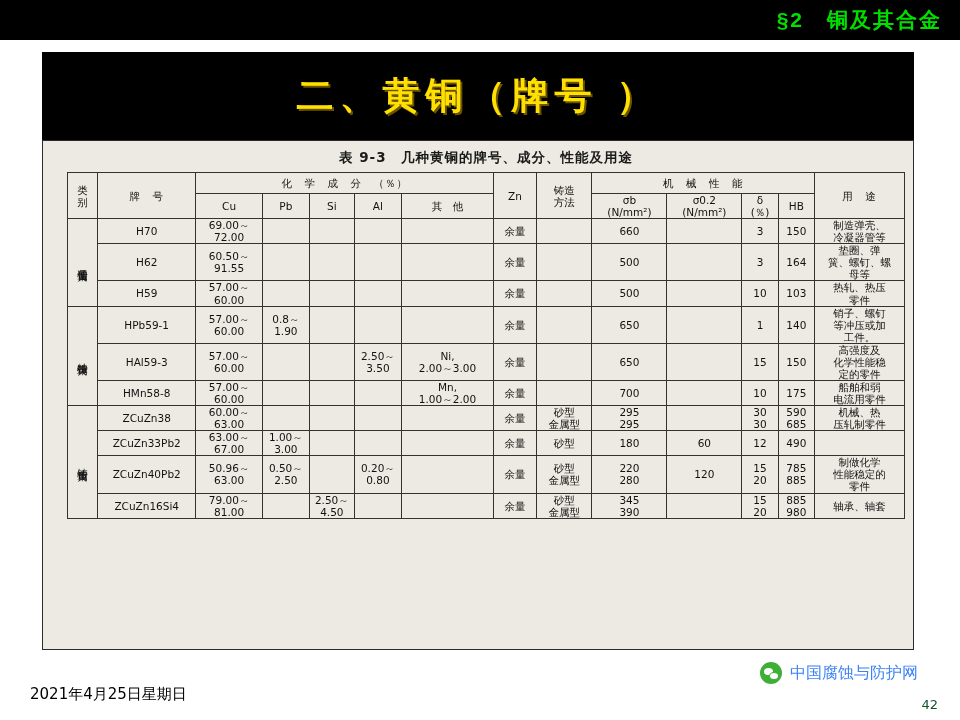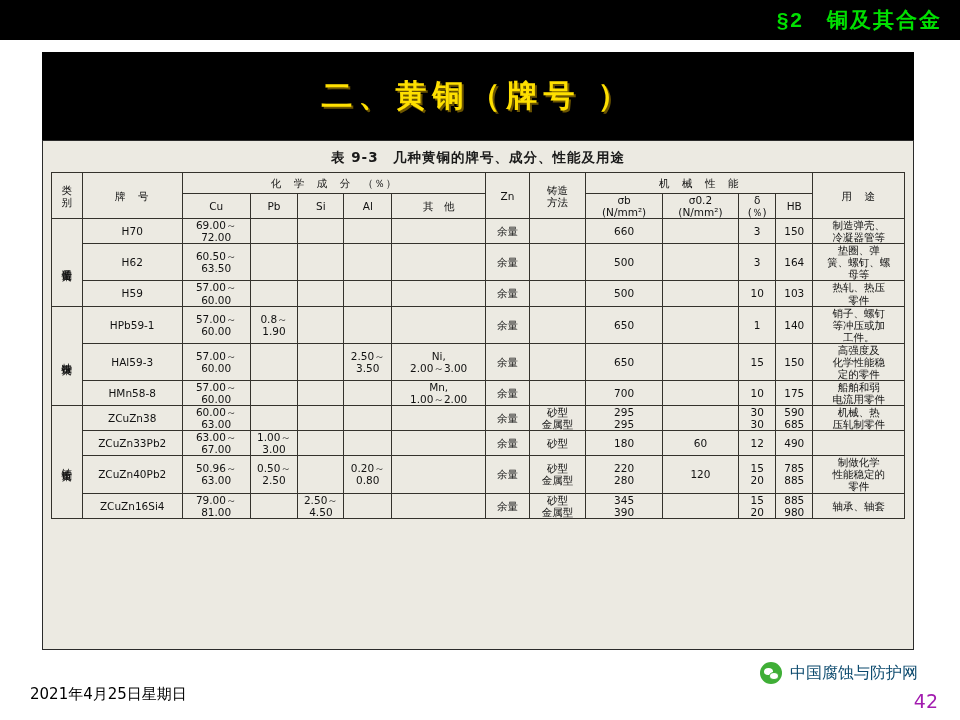--- a/index.html
+++ b/index.html
@@ -40,37 +40,37 @@
     left: 42px;
     width: 872px;
     height: 88px;
     background: #000000;
     display: flex;
     align-items: center;
     justify-content: center;
   }
   .title-text {
     color: #ffe000;
-    font-size: 31px;
+    font-size: 37px;
     font-weight: bold;
     letter-spacing: 6px;
     font-family: "DejaVu Sans", sans-serif;
     text-shadow: 2px 2px 0 #6b5400;
   }
   
   .table-card {
     position: absolute;
     top: 140px;
     left: 42px;
     width: 872px;
     height: 510px;
     background: #eceae2;
     border: 1px solid #2b2b2b;
     box-sizing: border-box;
-    padding: 6px 8px 4px 8px;
+    padding: 6px 8px 4px 24px;
   }
   .table-caption {
     text-align: center;
     font-size: 13.5px;
     font-weight: bold;
     color: #1a1a1a;
     font-family: "DejaVu Sans", sans-serif;
     letter-spacing: 1px;
     margin: 2px 0 5px 0;
   }
@@ -174,29 +174,29 @@
     content: "";
     position: absolute;
     left: 9px; top: 10px;
     width: 8px; height: 6px;
     background: #fff;
     border-radius: 50%;
     border: 1px solid #3fae36;
   }
   .brand-text {
     font-size: 16px;
-    color: #0c4a6e;
+    color: #3b82f6;
     font-family: "DejaVu Sans", sans-serif;
   }
   .page-number {
     position: absolute;
     right: 22px;
     bottom: 8px;
-    font-size: 19px;
-    color: #a21caf;
+    font-size: 13px;
+    color: #14532d;
     font-family: "DejaVu Sans", sans-serif;
   }
 </style>
 </head>
 <body>
 
 <div class="header-bar">
   <div class="header-title">§2　铜及其合金</div>
 </div>
 
@@ -268,21 +268,21 @@
           <td class="numc">660</td>
           <td class="numc"></td>
           <td class="numc">3</td>
           <td class="numc">150</td>
           <td class="use">制造弹壳、
 冷凝器管等</td>
         </tr>
         <tr class="tall">
           <td class="grade">H62</td>
           <td class="num">60.50～
-63.50</td>
+91.55</td>
           <td class="num"></td>
           <td class="num"></td>
           <td class="num"></td>
           <td class="num"></td>
           <td class="numc">余量</td>
           <td class="numc"></td>
           <td class="numc">500</td>
           <td class="numc"></td>
           <td class="numc">3</td>
           <td class="numc">164</td>

